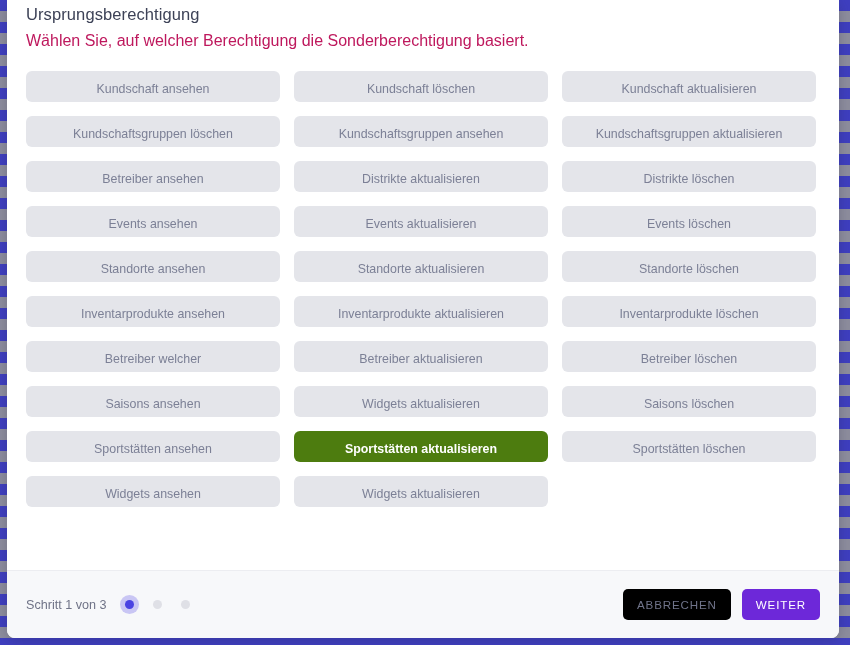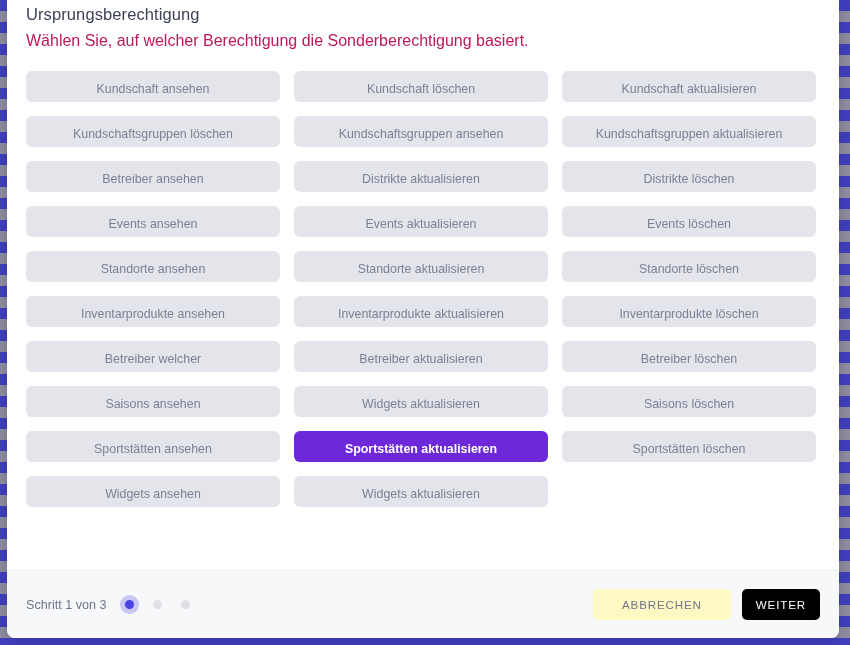--- a/index.html
+++ b/index.html
@@ -77,21 +77,21 @@
     line-height: 36px;
     text-align: center;
     padding: 0 6px;
     cursor: pointer;
     white-space: nowrap;
     overflow: hidden;
     text-overflow: ellipsis;
     box-sizing: border-box;
   }
   .perm-btn.selected {
-    background: #6d28d9;
+    background: #4d7c0f;
     color: #ffffff;
     font-weight: bold;
   }
   .perm-slot-empty {
     height: 36px;
   }
 
   
   .foot {
     flex: 0 0 auto;
@@ -129,34 +129,34 @@
   .foot-actions {
     display: flex;
     align-items: center;
     gap: 11px;
   }
   .btn-flat {
     height: 31px;
     min-width: 101px;
     border: none;
     border-radius: 5px;
-    background: #fef9c3;
+    background: #000000;
     color: #70748a;
     font-family: "Liberation Sans", sans-serif;
     font-size: 11.6px;
     letter-spacing: .85px;
     cursor: pointer;
-    padding: 0 29px;
+    padding: 0 14px;
   }
   .btn-primary {
     height: 31px;
     min-width: 74px;
     border: none;
     border-radius: 5px;
-    background: #000000;
+    background: #6d28d9;
     color: #ffffff;
     font-family: "Liberation Sans", sans-serif;
     font-size: 11.6px;
     letter-spacing: .85px;
     cursor: pointer;
     padding: 0 14px;
   }
 </style>
 </head>
 <body>

